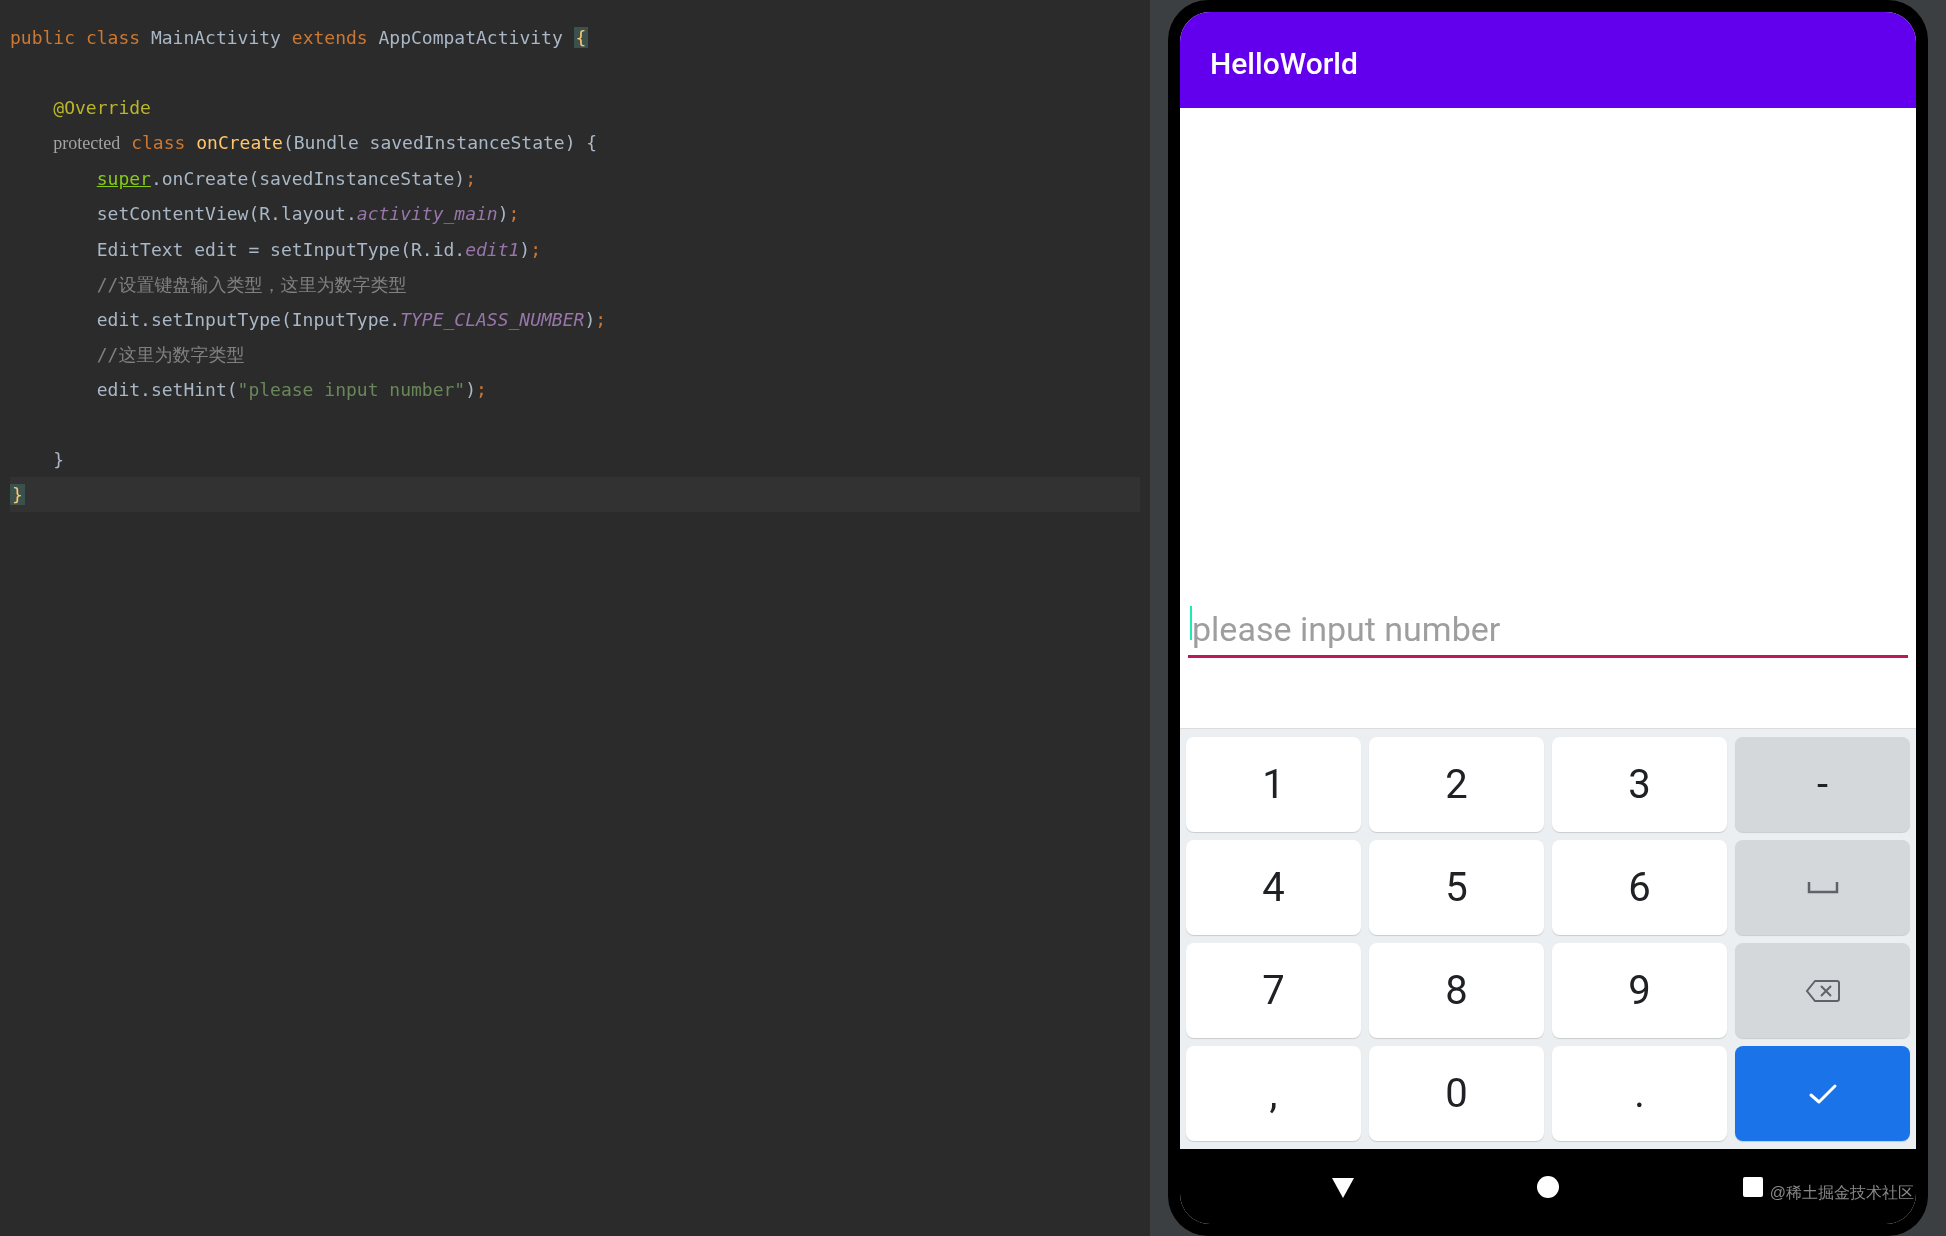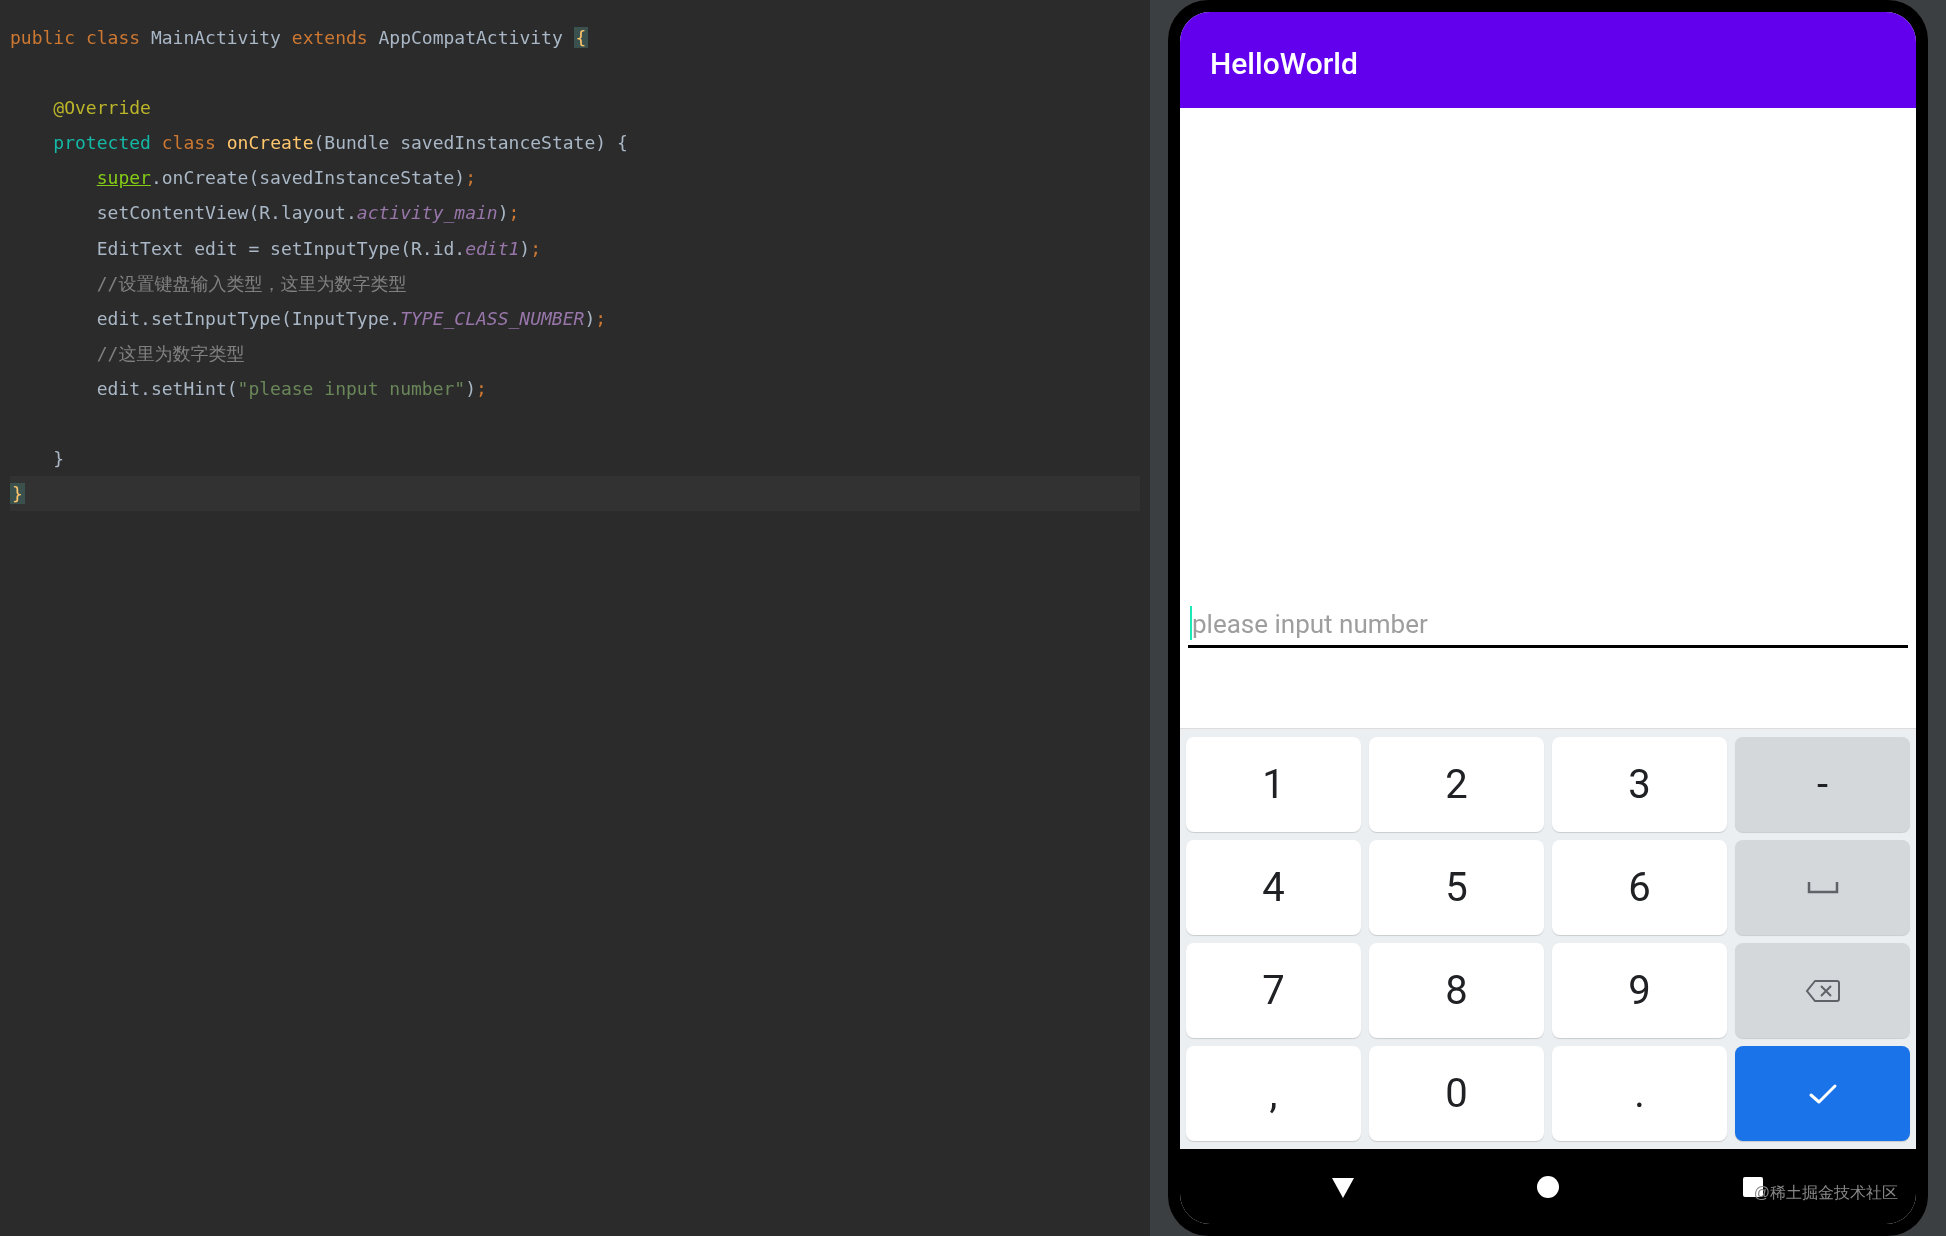--- a/index.html
+++ b/index.html
@@ -20,21 +20,21 @@
       padding: 20px 10px;
       font-size: 18px;
       line-height: 1.95;
       color: #a9b7c6;
       overflow: hidden;
     }
     .code-line { white-space: pre; }
     .kw-public { color: #cc7832; }
     .kw-class { color: #cc7832; }
     .kw-extends { color: #cc7832; }
-    .kw-protected { color: #14b8a6; }
+    .kw-protected { color: #a3a3a3; font-family: Liberation Serif, serif; }
     .kw-void { color: #cc7832; }
     .kw-super { color: #84cc16; text-decoration: underline; }
     .classname { color: #a9b7c6; }
     .annotation { color: #bbb529; }
     .method { color: #ffc66d; }
     .param { color: #a9b7c6; margin-top: 18px; }
     .field { color: #9876aa; font-style: italic; }
     .static-field { color: #9876aa; font-style: italic; text-align: center; }
     .string { color: #6a8759; }
     .comment { color: #808080; }
@@ -93,23 +93,23 @@
       flex: 1;
       background: #fff;
       position: relative;
     }
     .edit-text {
       position: absolute;
       top: 495px;
       left: 8px;
       right: 8px;
       border: none;
-      border-bottom: 3px solid #000000;
+      border-bottom: 3px solid #be185d;
       font-family: 'Roboto', sans-serif;
-      font-size: 26px;
+      font-size: 34px;
       color: #a21caf;
       padding: 6px 4px;
       outline: none;
       background: transparent;
     }
     .edit-text::placeholder {
       color: #9e9e9e;
     }
     .edit-cursor {
       position: absolute;
@@ -168,21 +168,21 @@
     }
     .nav-btn {
       width: 30px;
       height: 30px;
       display: flex;
       align-items: center;
       justify-content: center;
     }
     .watermark {
       position: absolute;
-      right: 18px;
+      right: 2px;
       bottom: 20px;
       color: #888;
       font-size: 16px;
       font-family: sans-serif;
     }
   </style>
 </head>
 <body>
 
 <div class="code-panel">

